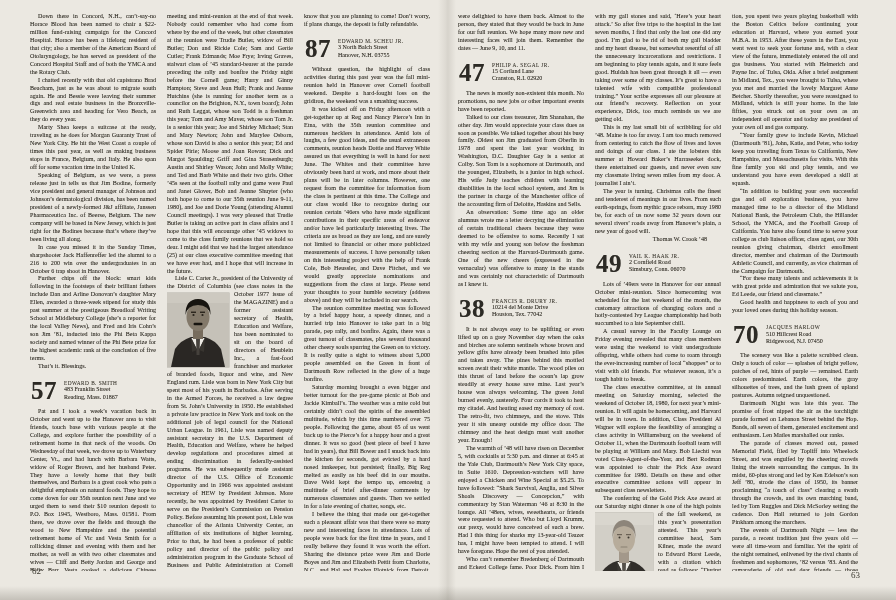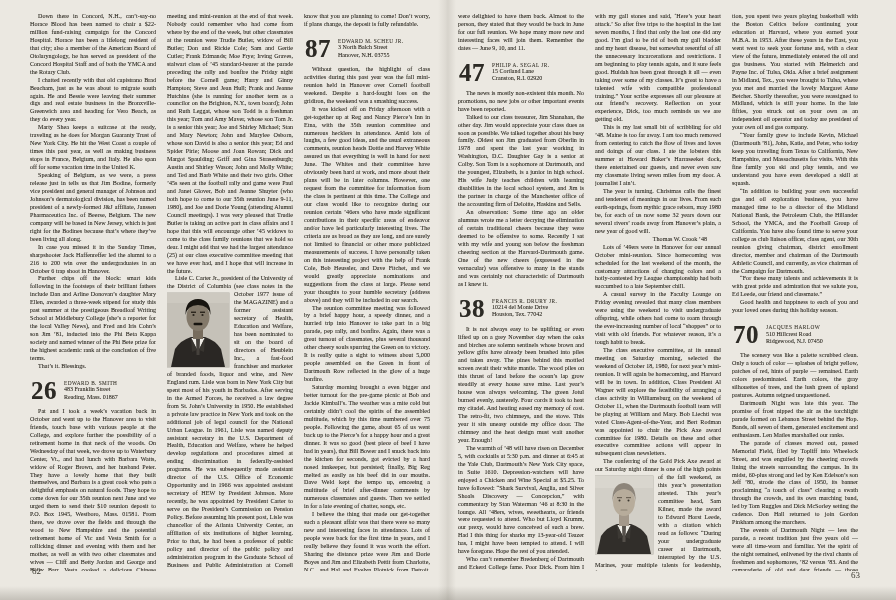--- a/index.html
+++ b/index.html
@@ -42,21 +42,21 @@
         <div>
             <p class="para">Down there in Concord, N.H., can’t-say-no Horace Blood has been named to chair a $22-million fund-raising campaign for the Concord Hospital. Horace has been a lifelong resident of that city; also a member of the American Board of Otolaryngology, he has served as president of the Concord Hospital Staff and of both the YMCA and the Rotary Club.</p>
             <p class="para">I chatted recently with that old capistrano Brad Beacham, just as he was about to migrate south again. He and Bessie were leaving their summer digs and real estate business in the Bronxville-Greenwich area and heading for Vero Beach, as they do every year.</p>
             <p class="para">Marty Shea keeps a suitcase at the ready, traveling as he does for Morgan Guaranty Trust of New York City. He hit the West Coast a couple of times this past year, as well as making business stops in France, Belgium, and Italy. He also span off for some vacation time in the United K.</p>
             <p class="para">Speaking of Belgium, as we were, a press release just in tells us that Jim Bodine, formerly vice president and general manager of Johnson and Johnson’s dermatological division, has been named president of a newly-formed J&amp;J affiliate, Janssen Pharmaceutica Inc. of Beerse, Belgium. The new company will be based in New Jersey, which is just right for the Bodines because that’s where they’ve been living all along.</p>
             <p class="para">In case you missed it in the Sunday Times, sharpshooter Jack Haffenreffer led the alumni to a 216 to 200 win over the undergraduates in an October 6 trap shoot in Hanover.</p>
             <p class="para">Further chips off the block: smart kids following in the footsteps of their brilliant fathers include Dan and Arline Donovan’s daughter Mary Ellen, awarded a three-week stipend for study this past summer at the prestigeous Breadloaf Writing School at Middlebury College (she’s a reporter for the local Valley News), and Fred and Iris Cohn’s son Jim ’81, inducted into the Phi Beta Kappa society and named winner of the Phi Bete prize for the highest academic rank at the conclusion of five terms.</p>
             <p class="para">That’s it. Blessings.</p>
           </div>
         <div class="sec-header">
-          <div class="year">26</div>
+          <div class="year">57</div>
           <div class="addr">
             <div class="sec-name">EDWARD B. SMITH</div>
             <div class="addr-line">483 Franklin Street</div>
             <div class="addr-line">Reading, Mass. 01867</div>
           </div>
         </div>
         <div>
             <p class="para">Pat and I took a week’s vacation back in October and went up to the Hanover area to visit friends, touch base with various people at the College, and explore further the possibility of a retirement home in that neck of the woods. On Wednesday of that week, we drove up to Waterbury Center, Vt., and had lunch with Barbara Watts, widow of Roger Brown, and her husband Peter. They have a lovely home that they built themselves, and Barbara is a great cook who puts a delightful emphasis on natural foods. They hope to come down for our 35th reunion next June and we urged them to send their $10 reunion deposit to P.O. Box 1945, Westboro, Mass. 01581. From there, we drove over the fields and through the wood to New Hampshire and the potential retirement home of Vic and Vesta Smith for a rollicking dinner and evening with them and her mother, as well as with two other classmates and wives — Cliff and Betty Jordan and George and Betsy Barr. Vesta cooked a delicious Chinese dinner and the evening was filled with fun and festivities, including a crack at the Renfrew Poindexter III award to be presented to the classmate who traveled the farthest to attend our class executive committee</p>
           </div>
       </div>
@@ -142,20 +142,28 @@
           </div>
       </div>
 
       <div class="col">
         <p class="para lead">with my gall stones and said, ‘Here’s your heart attack.’ So after five trips to the hospital in the last seven months, I find that only the last one did any good. I’m glad to be rid of both my gall bladder and my heart disease, but somewhat resentful of all the unnecessary incarcerations and restrictions. I am beginning to play tennis again, and it sure feels good. Huldah has been great through it all — even taking over some of my classes. It’s great to have a talented wife with compatible professional training.” Your scribe expresses all our pleasure at our friend’s recovery. Reflection on your experience, Dick, too much reminds us we are getting old.</p>
         <div>
             <p class="para">This is my last small bit of scribbling for old ’48. Maine is too far away. I am too much removed from centering to catch the flow of lives and loves and doings of our class. I ate the lobsters this summer at Howard Baker’s Harraseeket dock, there entertained our guests, and never even saw my classmate living seven miles from my door. A journalist I ain’t.</p>
             <p class="para">The year is turning. Christmas calls the finest and tenderest of meanings in our lives. From such earth-springs, from mythic grace reborn, may 1980 be, for each of us now some 32 years down our several rivers’ roads away from Hanover’s plain, a new year of good will.</p>
           </div>
         <p class="sig">Thomas W. Crook ’48</p>
+        <div class="sec-header">
+          <div class="year">49</div>
+          <div class="addr">
+            <div class="sec-name">VAIL K. HAAK JR.</div>
+            <div class="addr-line">2 Cornfield Road</div>
+            <div class="addr-line">Simsbury, Conn. 06070</div>
+          </div>
+        </div>
         <div>
             <p class="para">Lots of ’49ers were in Hanover for our annual October mini-reunion. Since homecoming was scheduled for the last weekend of the month, the customary attractions of changing colors and a hotly-contested Ivy League championship had both succumbed to a late September chill.</p>
             <p class="para">A casual survey in the Faculty Lounge on Friday evening revealed that many class members were using the weekend to visit undergraduate offspring, while others had come to roam through the ever-increasing number of local “shoppes” or to visit with old friends. For whatever reason, it’s a tough habit to break.</p>
             <p class="para">The class executive committee, at its annual meeting on Saturday morning, selected the weekend of October 18, 1980, for next year’s mini-reunion. It will again be homecoming, and Harvard will be in town. In addition, Class President Al Wagner will explore the feasibility of arranging a class activity in Williamsburg on the weekend of October 11, when the Dartmouth football team will be playing at William and Mary. Bob Liechti was voted Class-Agent-of-the-Year, and Bert Rodman was appointed to chair the Pick Axe award committee for 1980. Details on these and other executive committee actions will appear in subsequent class newsletters.</p>
           </div>
         <div class="para">
           <span>The conferring of the Gold Pick Axe award at our Saturday night dinner is one of the high</span>
           <svg class="photo" width="58" height="78" viewBox="0 0 58 78">
             <rect width="58" height="78" fill="#d2cfc7"></rect>
             <rect width="58" height="12" fill="#d9d6ce"></rect>

